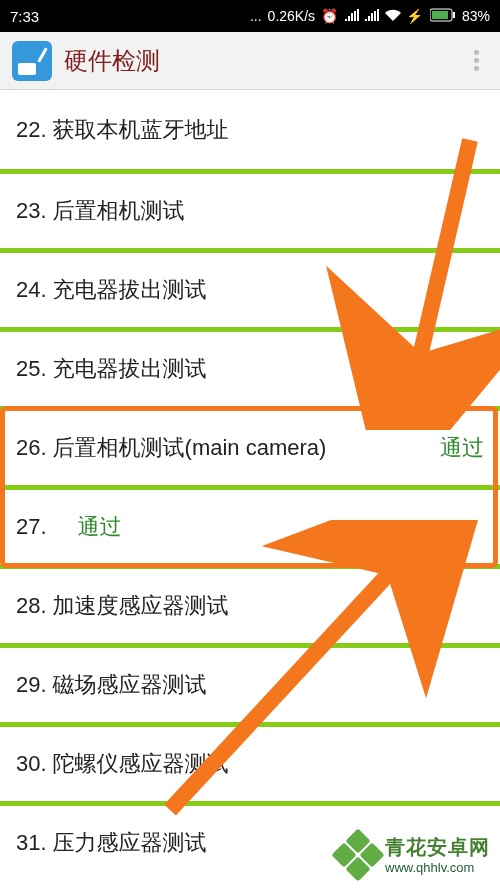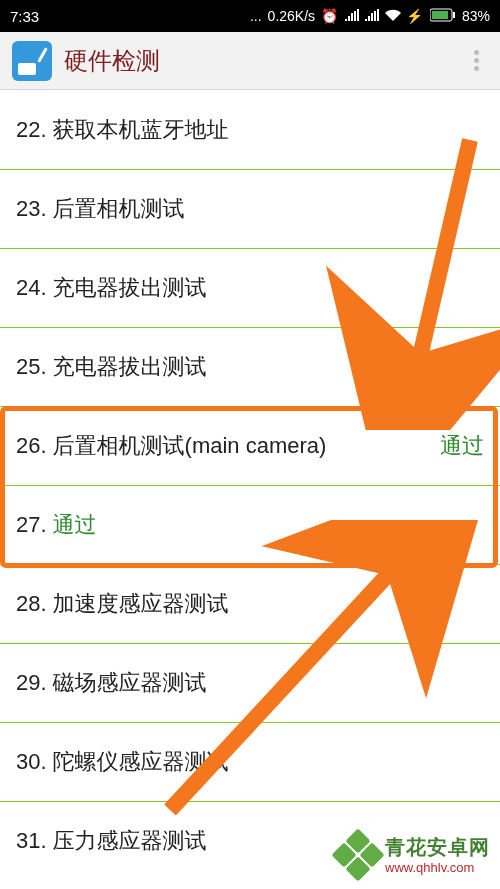--- a/index.html
+++ b/index.html
@@ -73,28 +73,28 @@
   width: 5px; height: 5px;
   border-radius: 50%;
   background: #bbb;
 }
 .list { background: #fff; }
 .list-item {
   display: flex;
   align-items: center;
   padding: 0 16px;
   height: 79px;
-  border-top: 1px solid #84cc16;
+  border-top: 5px solid #84cc16;
   font-size: 22px;
   color: #222;
 }
 .list-item:first-child { border-top: none; }
 .item-num { margin-right: 6px; }
 .item-label { flex: 1; }
-.item-status { color: #2e8b2e; font-size: 22px; }
+.item-status { color: #2e8b2e; font-size: 22px; margin-left: 25px; }
 .highlight-box {
   position: absolute;
   left: 0px;
   width: 498px;
   border: 5px solid #f4761d;
   border-radius: 6px;
   pointer-events: none;
 }
 .arrow-svg { position: absolute; pointer-events: none; }
 .watermark {
@@ -116,21 +116,21 @@
   background: #5aa83d;
   border-radius: 3px;
   top: 13px; left: 13px;
 }
 .wm-logo .p1 { transform: translate(-14px,0) rotate(45deg); }
 .wm-logo .p2 { transform: translate(14px,0) rotate(45deg); }
 .wm-logo .p3 { transform: translate(0,-14px) rotate(45deg); }
 .wm-logo .p4 { transform: translate(0,14px) rotate(45deg); }
 .wm-text { line-height: 1.3; }
 .wm-text .cn { font-size: 20px; font-weight: 600; color: #3a7a27; letter-spacing: 1px; }
-.wm-text .url { font-size: 13px; color: #b91c1c; }
+.wm-text .url { font-size: 13px; color: #14532d; }
 </style>
 </head>
 <body>
 
 <div class="status-bar">
   <div class="status-left">
     <span>7:33</span>
   </div>
   <div class="status-right">
     <span>...</span>

